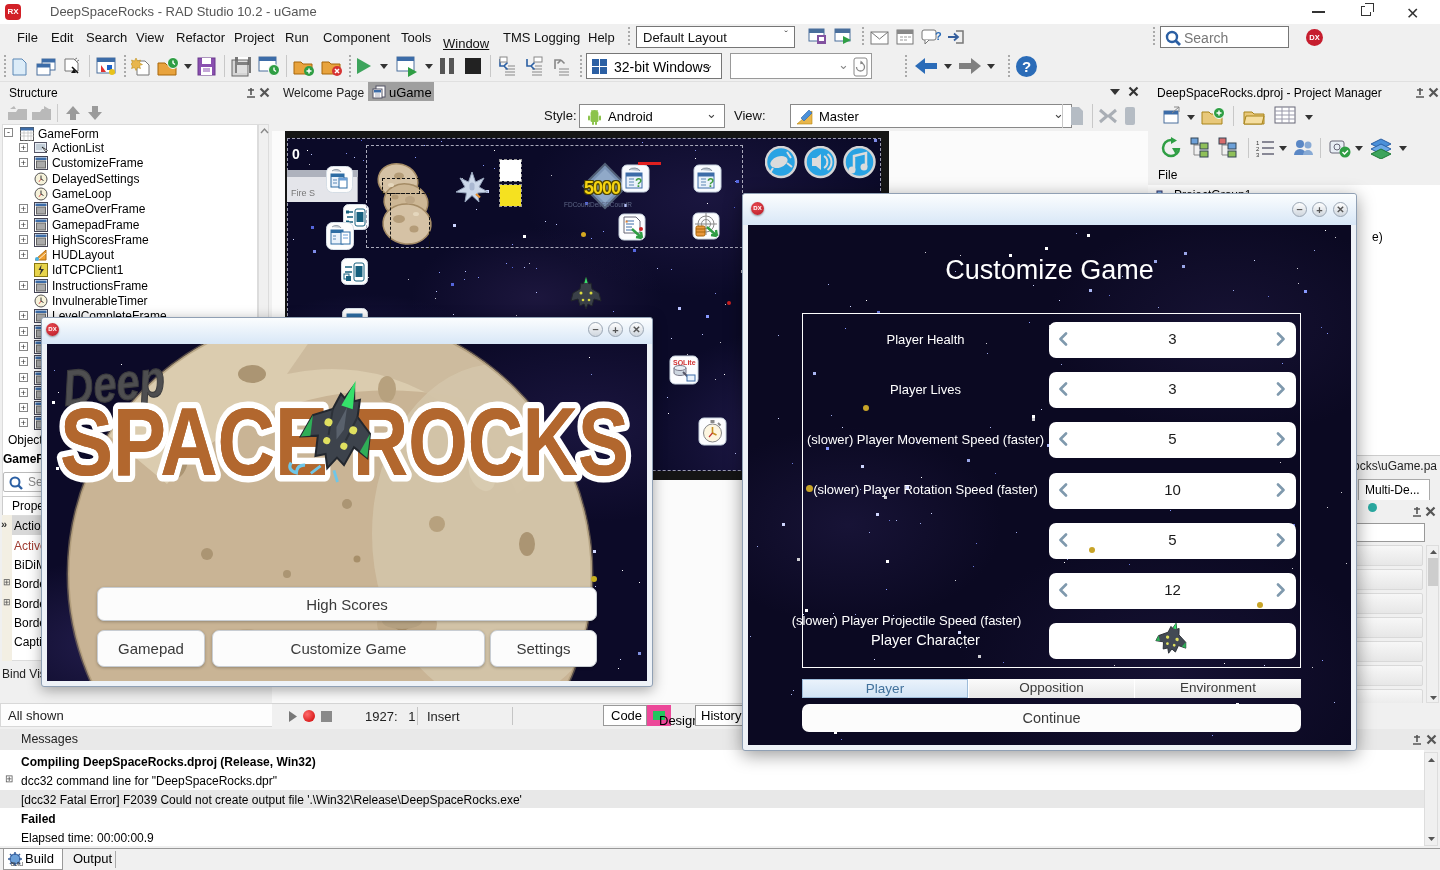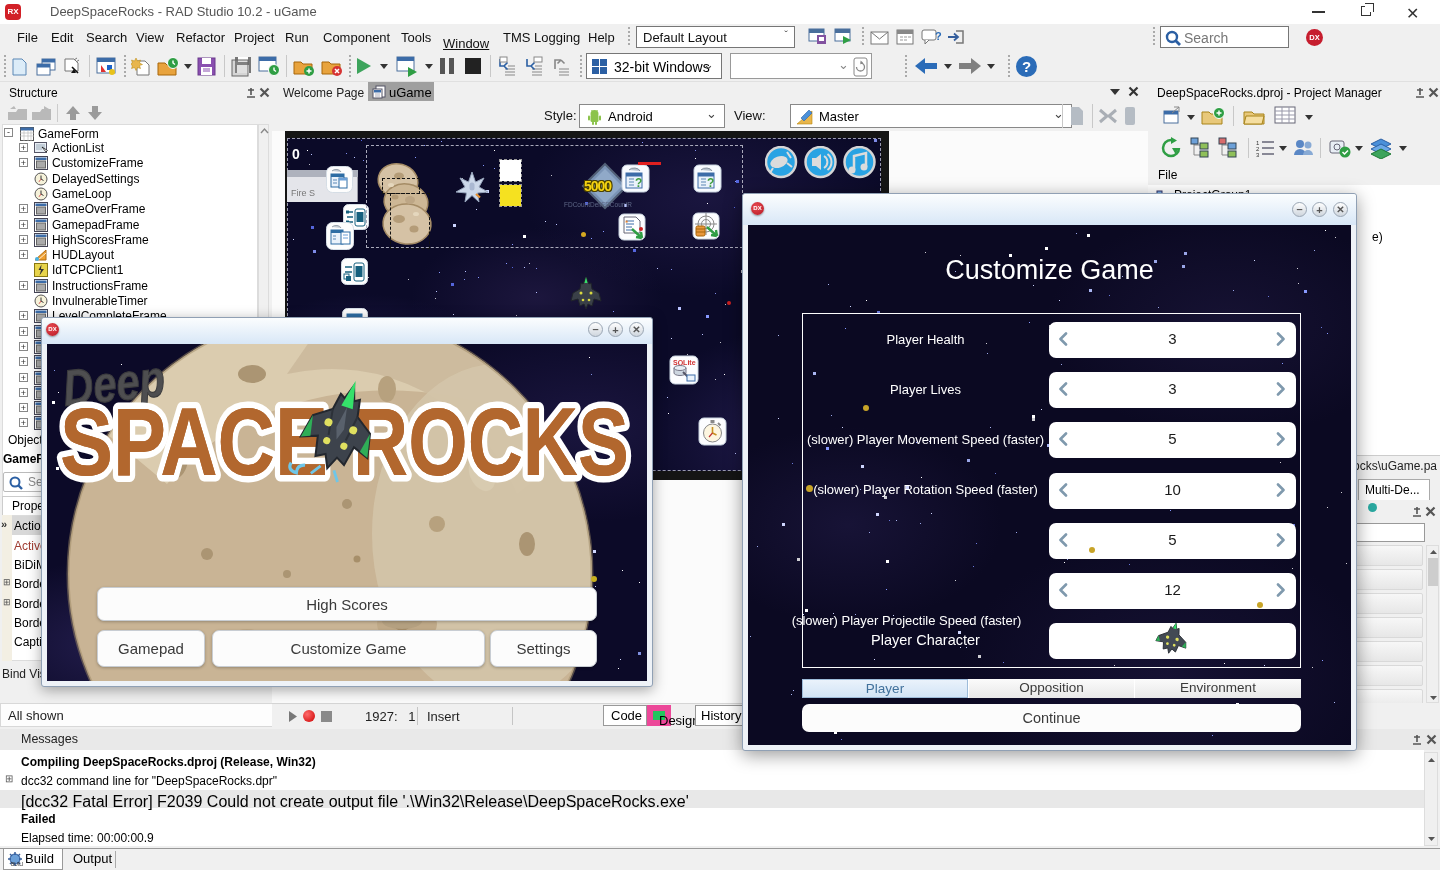--- a/index.html
+++ b/index.html
@@ -583,21 +583,21 @@
      <path d="M24 24 l4 3.5" stroke="#e89030" stroke-width="2.2"></path>
    </svg>
 
    <div class="abs" style="left:228px;top:78px;width:21px;height:21px;background:#fff;outline:1px dashed #999;"></div>
    <div class="abs" style="left:228px;top:103px;width:21px;height:21px;background:#f5e120;outline:1px dashed #999;"></div>
 
    <svg class="abs" style="left:308px;top:80px;" width="50" height="48">
      <path d="M25 2 L47 24 L25 46 L3 24 Z" fill="#7a93b5" stroke="#515f76" stroke-width="2"></path>
      <path d="M25 7 L42 24 L25 41 L8 24 Z" fill="#90a9c8"></path>
    </svg>
-   <span class="abs" style="left:312px;top:96px;font-size:14px;font-weight:bold;color:#f5d312;text-shadow:-1px -1px 0 #4a4000,1px -1px 0 #4a4000,-1px 1px 0 #4a4000,1px 1px 0 #4a4000;letter-spacing:-1px;">5000</span>
+   <span class="abs" style="left:312px;top:96px;font-size:18px;font-weight:bold;color:#f5d312;text-shadow:-1px -1px 0 #4a4000,1px -1px 0 #4a4000,-1px 1px 0 #4a4000,1px 1px 0 #4a4000;letter-spacing:-1px;">5000</span>
    <span class="abs" style="left:292px;top:119px;font-size:6.5px;color:#5e6786;">FDCountDeliFDCountR</span>
 
    <svg class="abs" style="left:349px;top:82px;" width="29" height="29">
         <rect x="1" y="1" width="27" height="27" rx="5" fill="#f8fbff" stroke="#c9d4e0"></rect>
         <path d="M8 6 a6 4 0 0 1 11 1" fill="#b9c4d0" stroke="#88929e"></path>
         <rect x="5" y="9" width="16" height="15" fill="#eaf2fb" stroke="#3c6ca8"></rect>
         <rect x="5" y="9" width="16" height="3.5" fill="#3c6ca8"></rect>
         <path d="M8 15h5M8 18h5M8 21h5" stroke="#5a87b5"></path>
         <text x="14" y="23" font-size="12" font-weight="bold" fill="#3f9e3f">?</text>
       </svg>
@@ -832,21 +832,21 @@
         <path d="M1 6 L4.5 2 L8 6" fill="#555"></path>
       </svg>
       <svg class="abs" style="left:2px;top:82px;" width="9" height="8">
         <path d="M1 2 L4.5 6 L8 2" fill="#555"></path>
       </svg>
     </div>
  <span class="abs" style="left:21px;top:52px;font-size:12px;font-weight:bold;color:#000;">Compiling DeepSpaceRocks.dproj (Release, Win32)</span>
  <span class="abs" style="left:5px;top:70px;font-size:10px;color:#555;">⊞</span>
  <span class="abs" style="left:21px;top:71px;font-size:12px;color:#000;">dcc32 command line for "DeepSpaceRocks.dpr"</span>
  <div class="abs" style="left:0;top:87px;width:1424px;height:18px;background:#e8e8e8;"></div>
- <span class="abs" style="left:21px;top:90px;font-size:16px;color:#000;">[dcc32 Fatal Error] F2039 Could not create output file '.\Win32\Release\DeepSpaceRocks.exe'</span>
+ <span class="abs" style="left:21px;top:90px;font-size:12px;color:#000;">[dcc32 Fatal Error] F2039 Could not create output file '.\Win32\Release\DeepSpaceRocks.exe'</span>
  <span class="abs" style="left:21px;top:109px;font-size:12px;font-weight:bold;color:#000;">Failed</span>
  <span class="abs" style="left:21px;top:128px;font-size:12px;color:#000;">Elapsed time: 00:00:00.9</span>
 
  <div class="abs" style="left:0;top:145px;width:1440px;height:22px;background:#f0f0f0;border-top:1px solid #999;">
    <div class="abs" style="left:3px;top:0px;width:60px;height:21px;background:#fff;border:1px solid #999;border-top:none;">
      <svg class="abs" style="left:3px;top:2px;" width="16" height="16">
           <circle cx="8" cy="8" r="5" fill="#6ca0d8" stroke="#345e9c"></circle>
           <path d="M8 1 v3 M8 12 v3 M1 8 h3 M12 8 h3 M3 3 l2 2 M11 11 l2 2 M13 3 l-2 2 M5 11 l-2 2" stroke="#345e9c" stroke-width="1.5"></path>
           <text x="4" y="15" font-size="5" fill="#333">BUILD</text>
         </svg>

